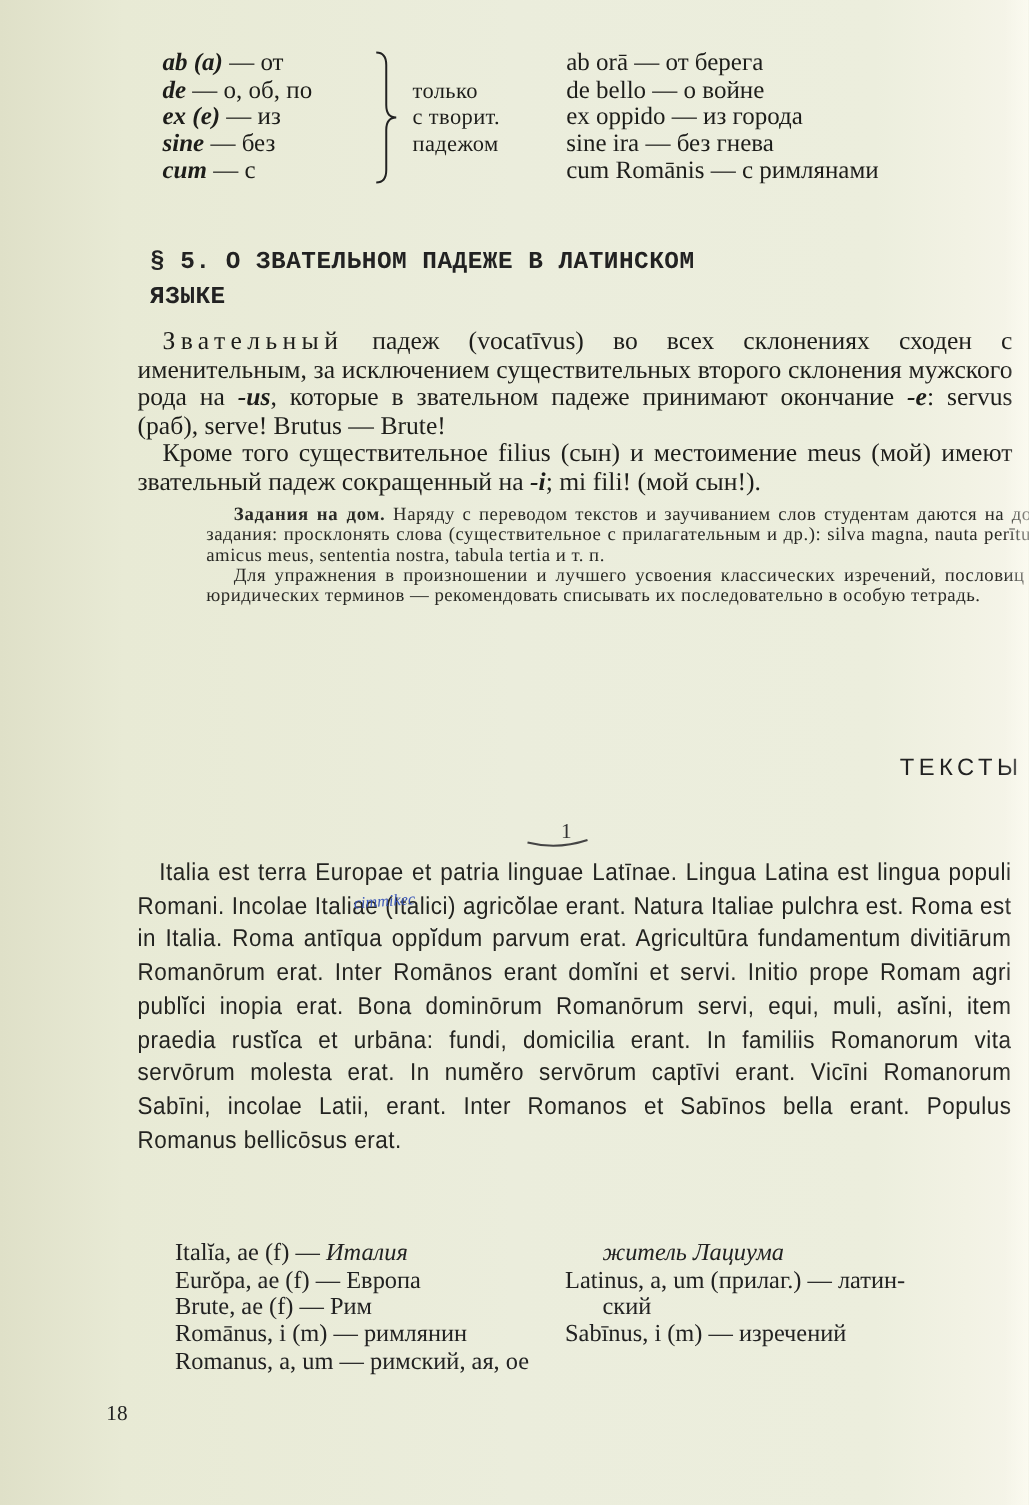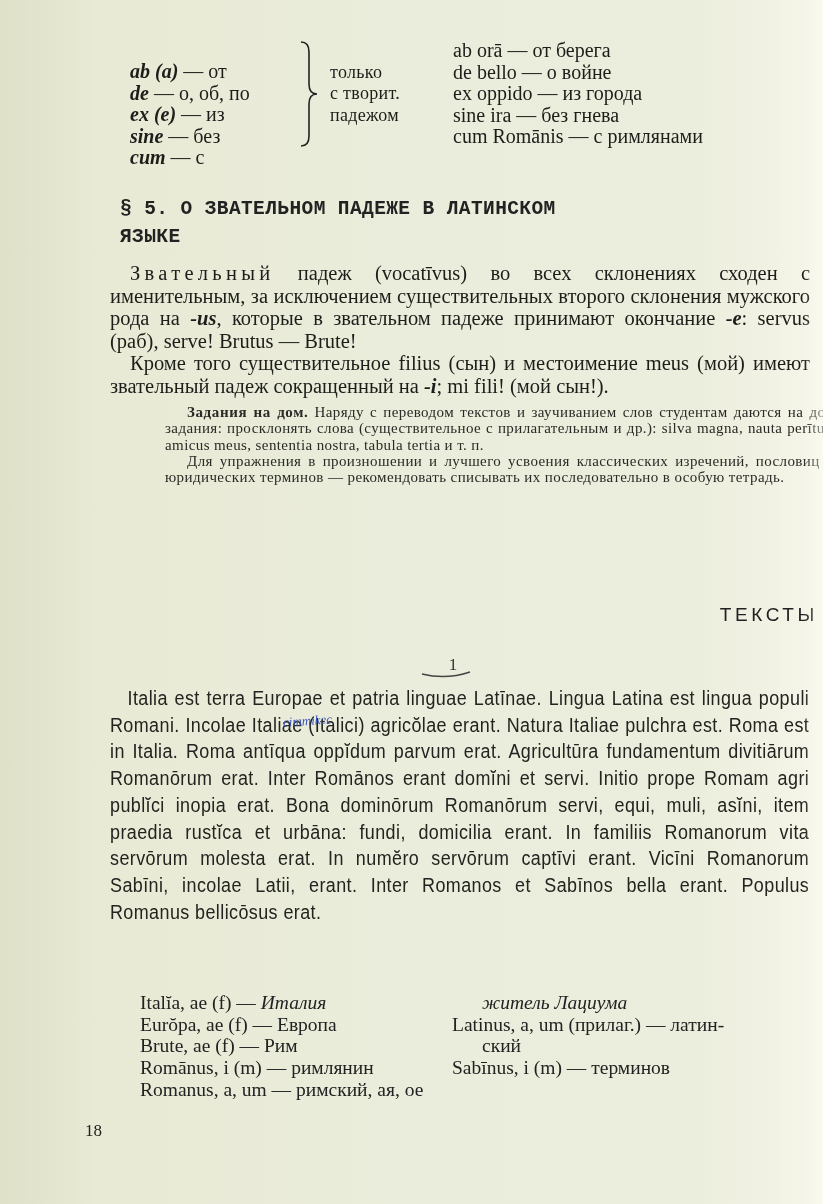--- a/index.html
+++ b/index.html
@@ -9,21 +9,21 @@
       background-image:
         linear-gradient(90deg, #dfe0c8 0%, #e8ead5 12%, #ebeddc 50%, #eceedd 85%, #f2f2e4 94%, #f6f5ea 100%);
       font-family: "Liberation Serif", serif;
       color: #1d1d1a;
       position: relative;
     }
     .page { position: absolute; left: 0; top: 0; width: 823px; height: 1204px; }
 
     
     .prep { position: absolute; top: 40px; left: 130px; width: 670px; height: 120px; font-size: 20px; line-height: 21.5px; }
-    .prep-left { position: absolute; left: 0; top: 0; width: 165px; margin-top: 21px; }
+    .prep-left { position: absolute; left: 0; top: 0; width: 165px; }
     .prep-left .row b { font-style: italic; font-weight: bold; }
     .brace { position: absolute; left: 165px; top: 0; width: 30px; height: 108px; }
     .prep-mid { position: absolute; left: 200px; top: 21.5px; width: 140px; text-align: left; font-size: 18px; letter-spacing: 0.3px; }
     .prep-right { position: absolute; left: 323px; top: 0; width: 350px; }
 
     
     .section-title {
       position: absolute; top: 195px; left: 120px; width: 680px;
       text-align: left; font-family: Liberation Mono, monospace;
       font-weight: bold; font-size: 19.5px; line-height: 28px; letter-spacing: 0.4px;
@@ -146,18 +146,18 @@
     <div><span>Italĭa, ae (f) — </span><span class="it">Италия</span></div>
     <div><span>Eurŏpa, ae (f) — </span><span>Европа</span></div>
     <div><span>Brute, ae (f) — </span><span>Рим</span></div>
     <div><span>Romānus, i (m) — </span><span>римлянин</span></div>
     <div><span>Romanus, a, um — </span><span>римский, ая, ое</span></div>
   </div>
   <div class="vocab vocab-right">
     <div class="cont it">житель Лациума</div>
     <div><span>Latinus, a, um (прилаг.) — </span><span>латин-</span></div>
     <div class="cont">ский</div>
-    <div><span>Sabīnus, i (m) — </span><span>терминов</span></div>
+    <div><span>Sabīnus, i (m) — </span><span>изречений</span></div>
   </div>
 
   <div class="page-number">18</div>
   <div class="edge-shadow"></div>
 </div>
 
 </body></html>

